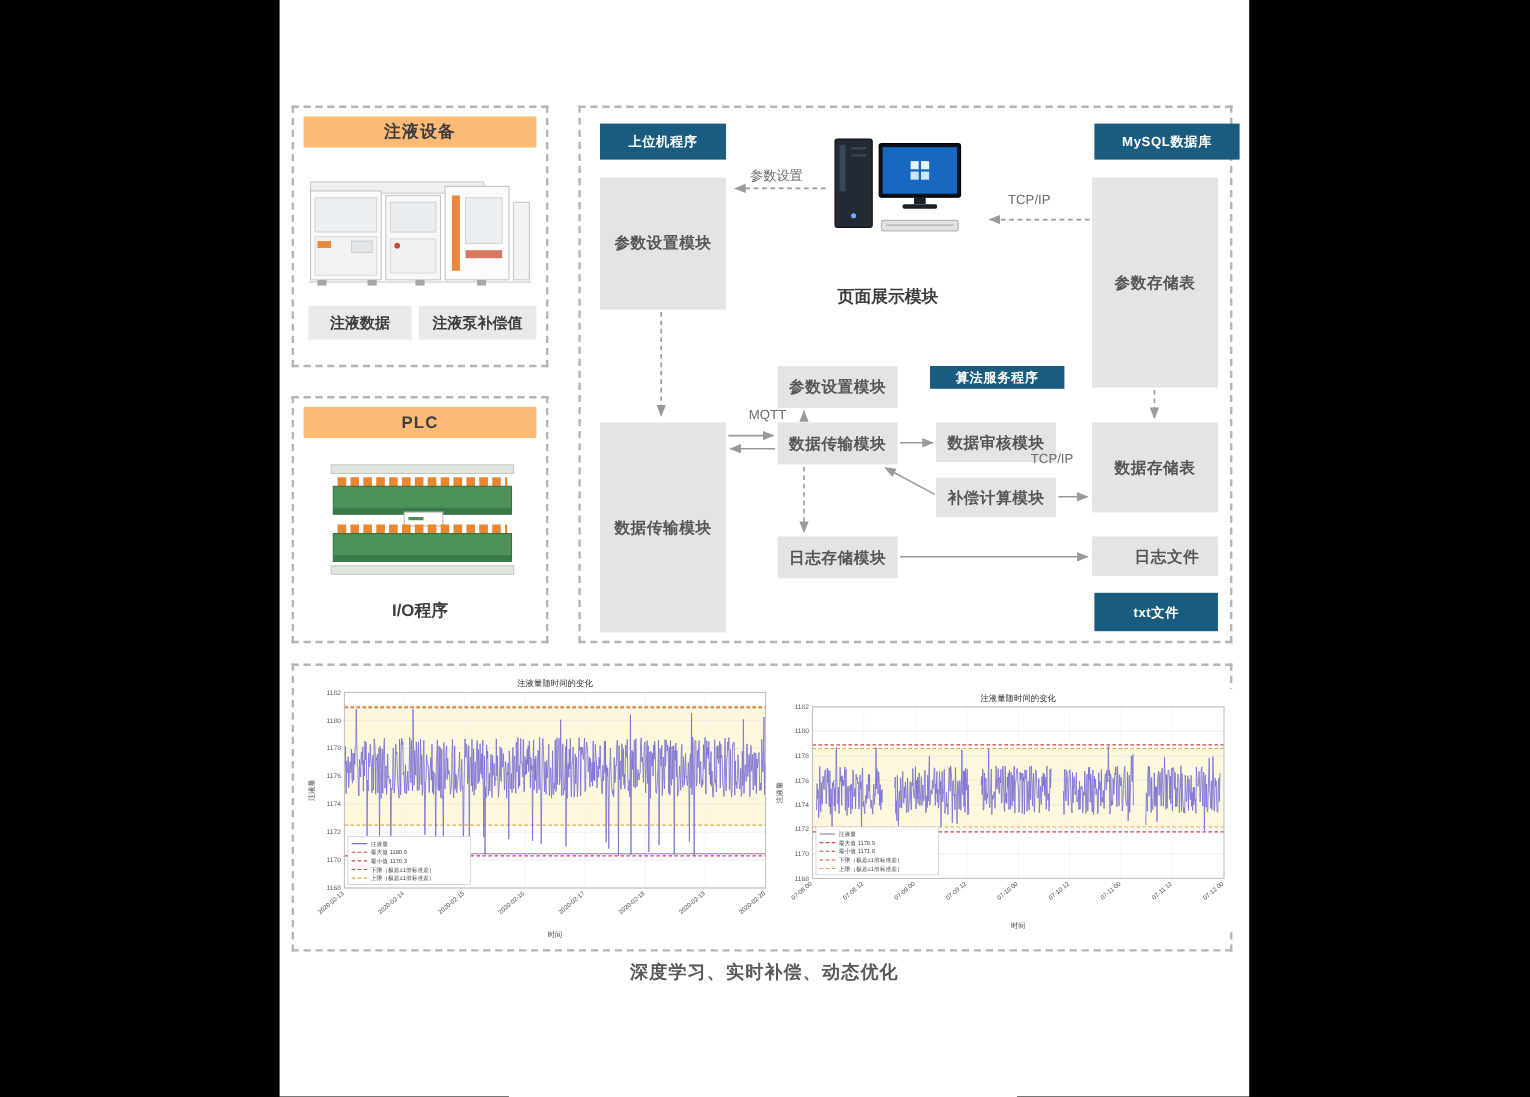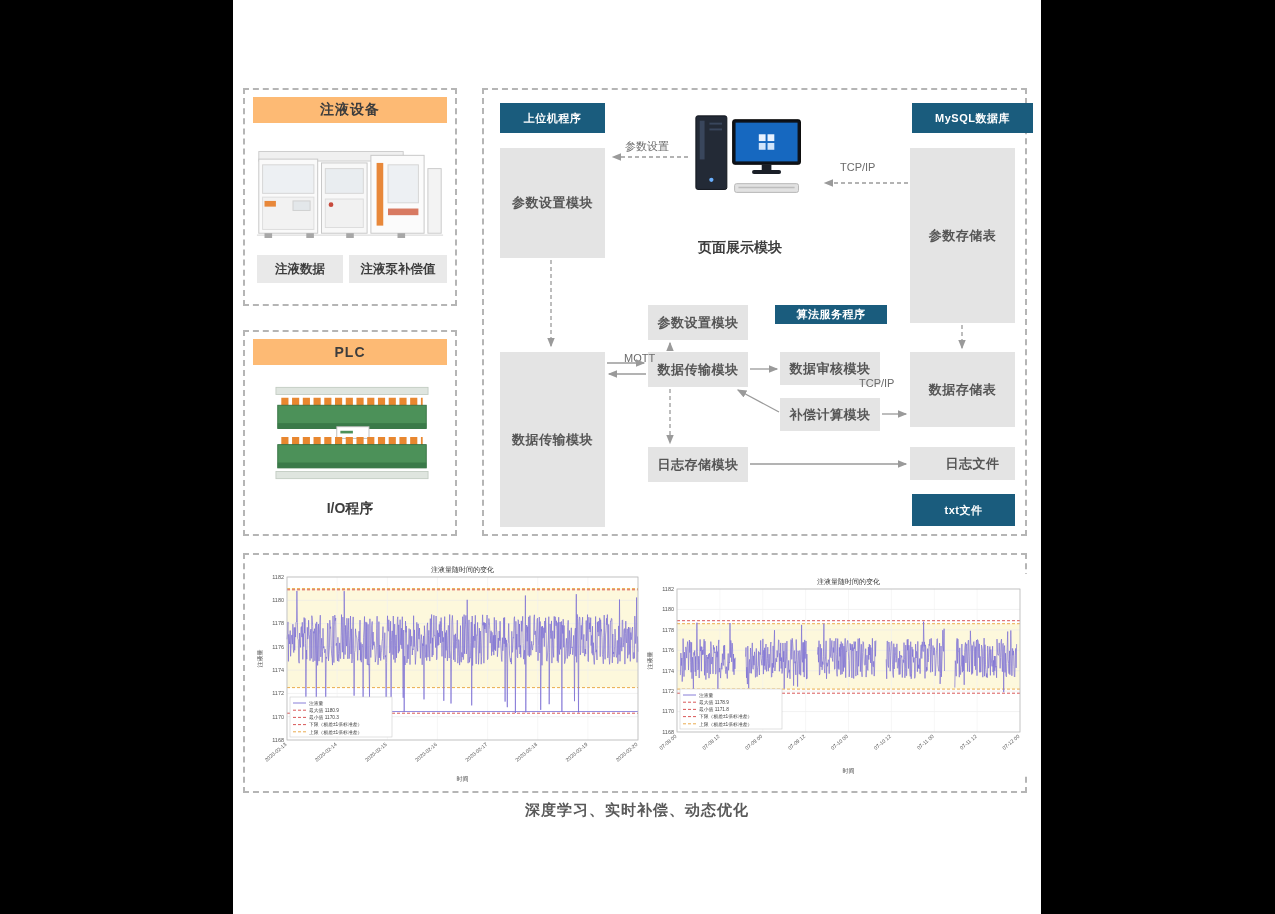--- a/index.html
+++ b/index.html
@@ -112,21 +112,21 @@
 
     <div class="module" style="left:267px;top:352px;width:105px;height:175px;">数据传输模块</div>
     <div class="module" style="left:547px;top:398px;width:100px;height:33px;">补偿计算模块</div>
 
     <div class="module" style="left:415px;top:447px;width:100px;height:35px;">日志存储模块</div>
     <div class="module" style="left:677px;top:447px;width:105px;height:33px;padding-left:20px;">日志文件</div>
     <div class="badge" style="left:679px;top:494px;width:103px;height:32px;">txt文件</div>
 
     <div class="edge-label" style="left:392px;top:139px;">参数设置</div>
     <div class="edge-label" style="left:607px;top:161px;">TCP/IP</div>
-    <div class="edge-label" style="left:375px;top:352px;padding-left:16px;">MQTT</div>
+    <div class="edge-label" style="left:375px;top:340px;padding-left:16px;">MQTT</div>
     <div class="edge-label" style="left:626px;top:377px;">TCP/IP</div>
 
     <svg id="arrows" width="808" height="914">
       <defs>
         <marker id="arr" markerWidth="9" markerHeight="8" refX="6.5" refY="3" orient="auto">
           <path d="M0,0 L7.5,3 L0,6 Z" fill="#9a9a9a"></path>
         </marker>
       </defs>
       <line x1="455" y1="157" x2="380" y2="157" stroke="#9a9a9a" stroke-width="1.3" stroke-dasharray="4 3" marker-end="url(#arr)"></line>
       <line x1="675" y1="183" x2="592" y2="183" stroke="#9a9a9a" stroke-width="1.3" stroke-dasharray="4 3" marker-end="url(#arr)"></line>

